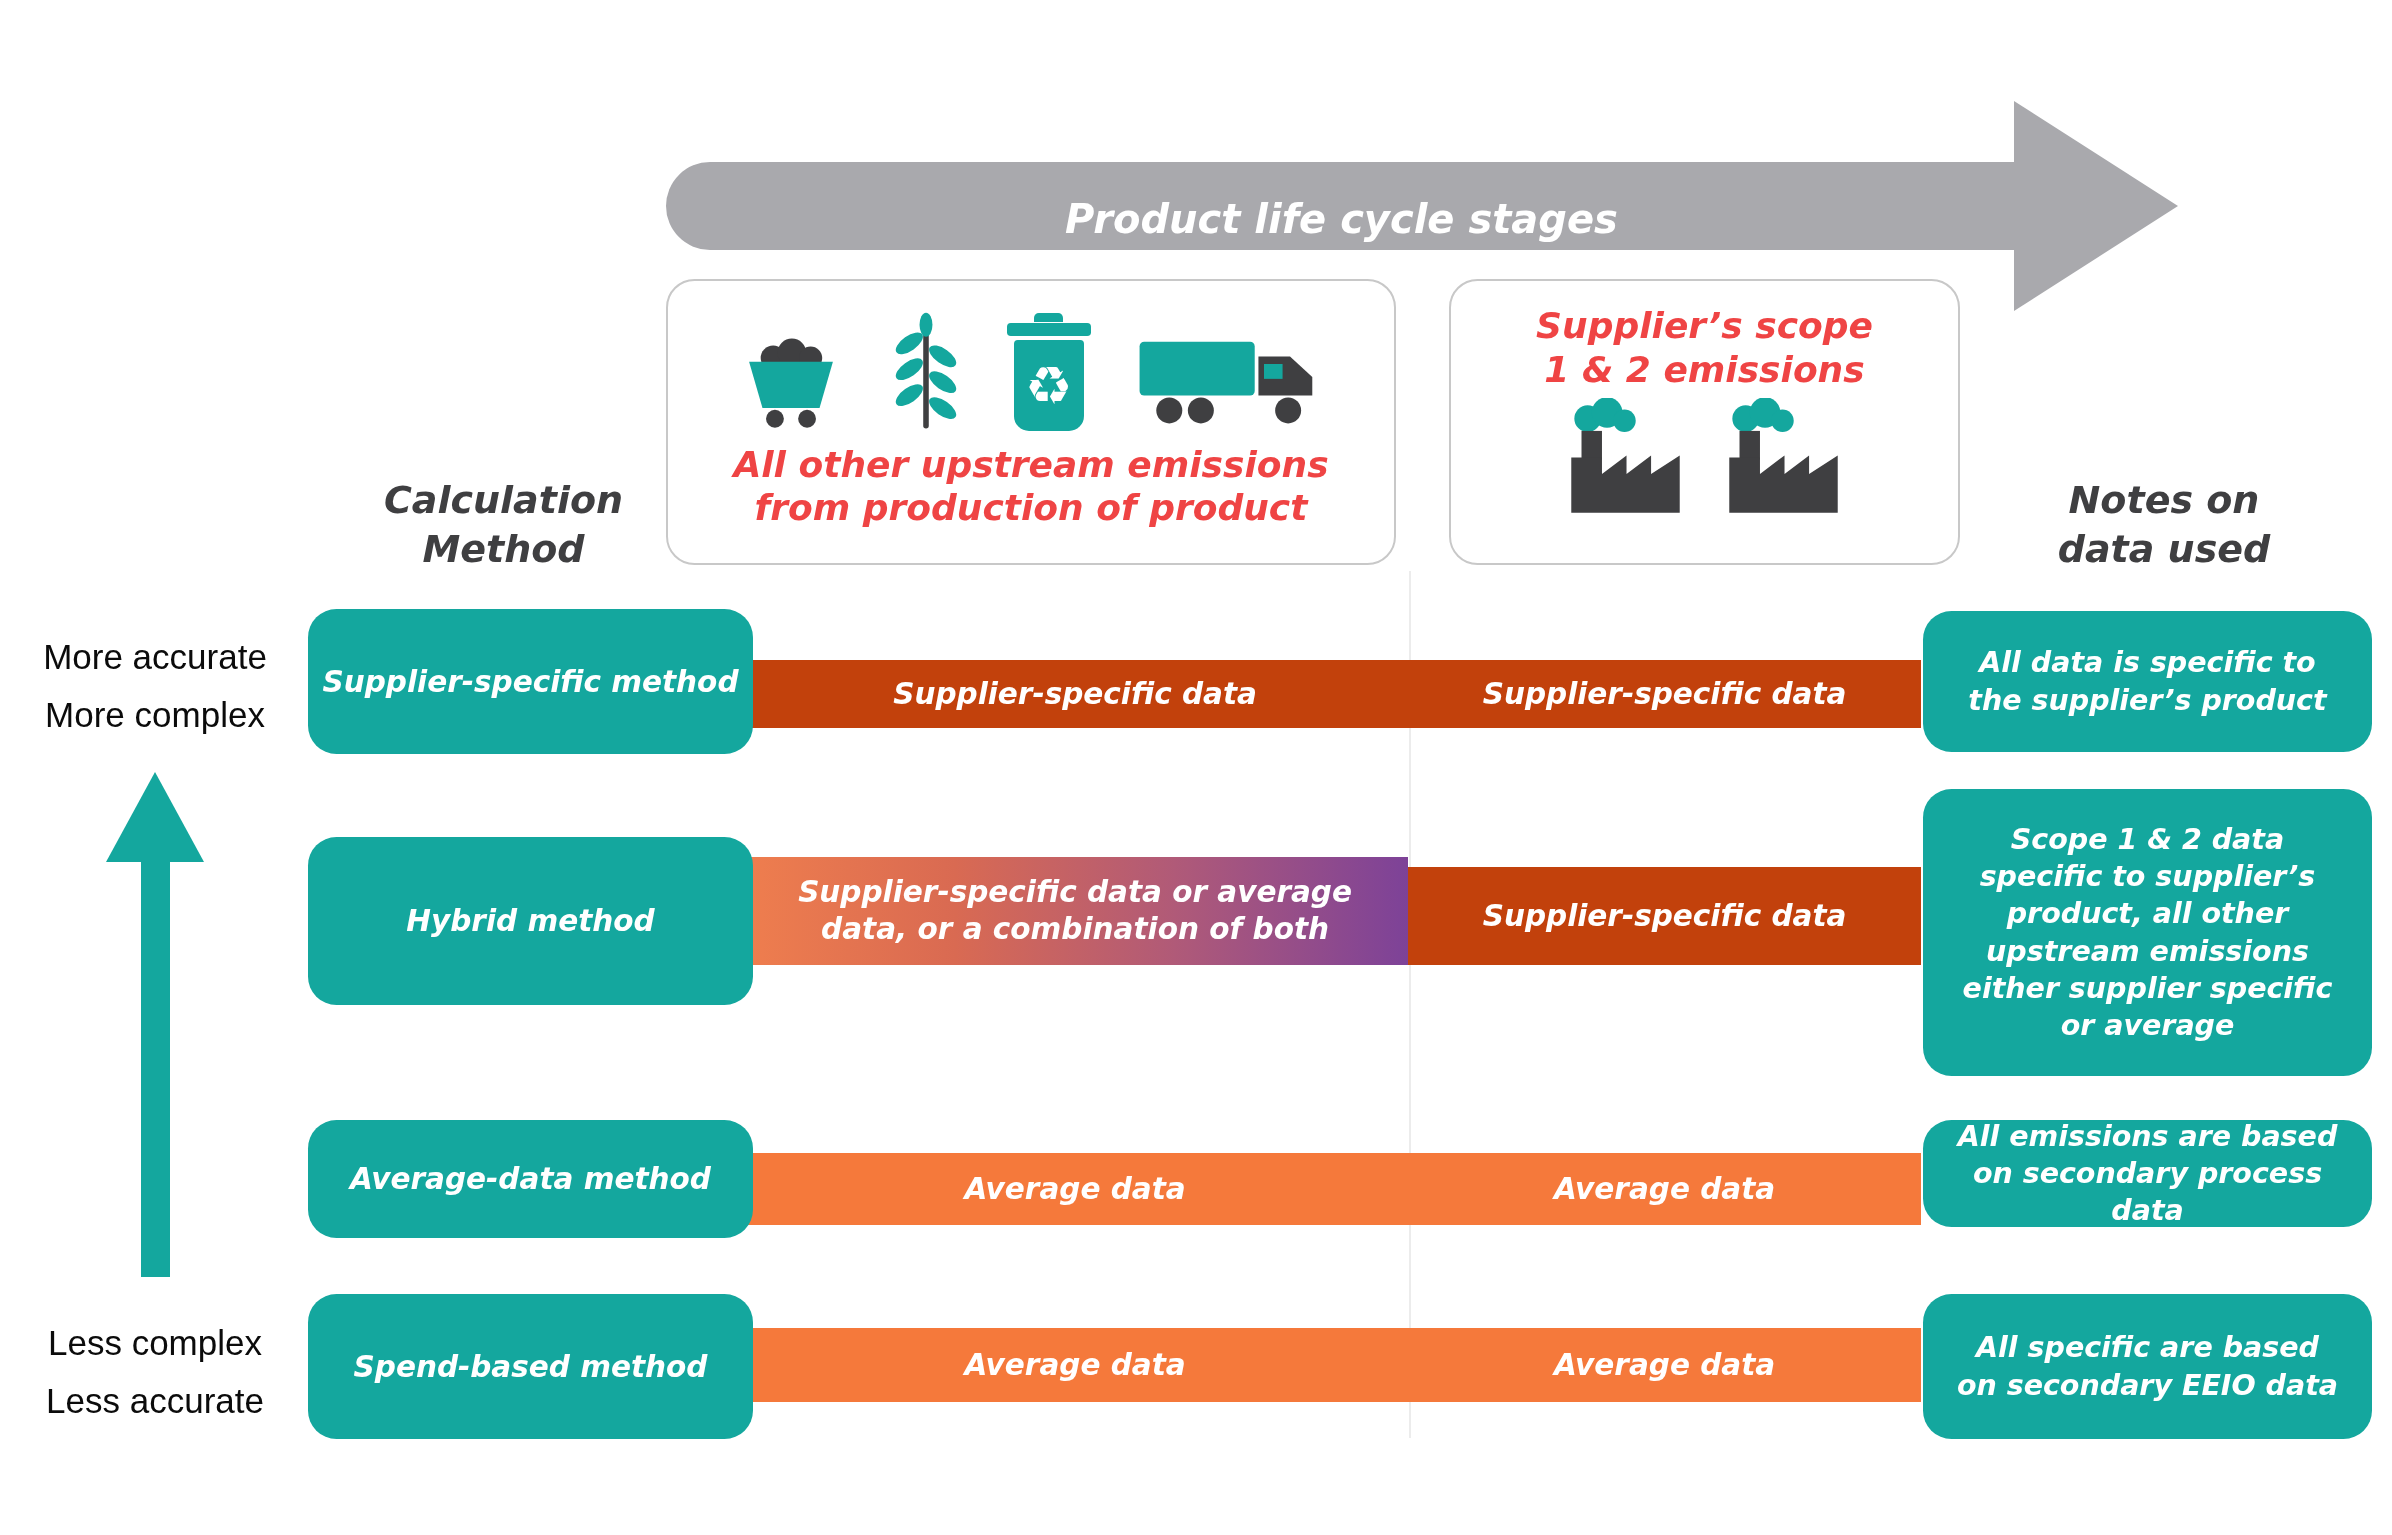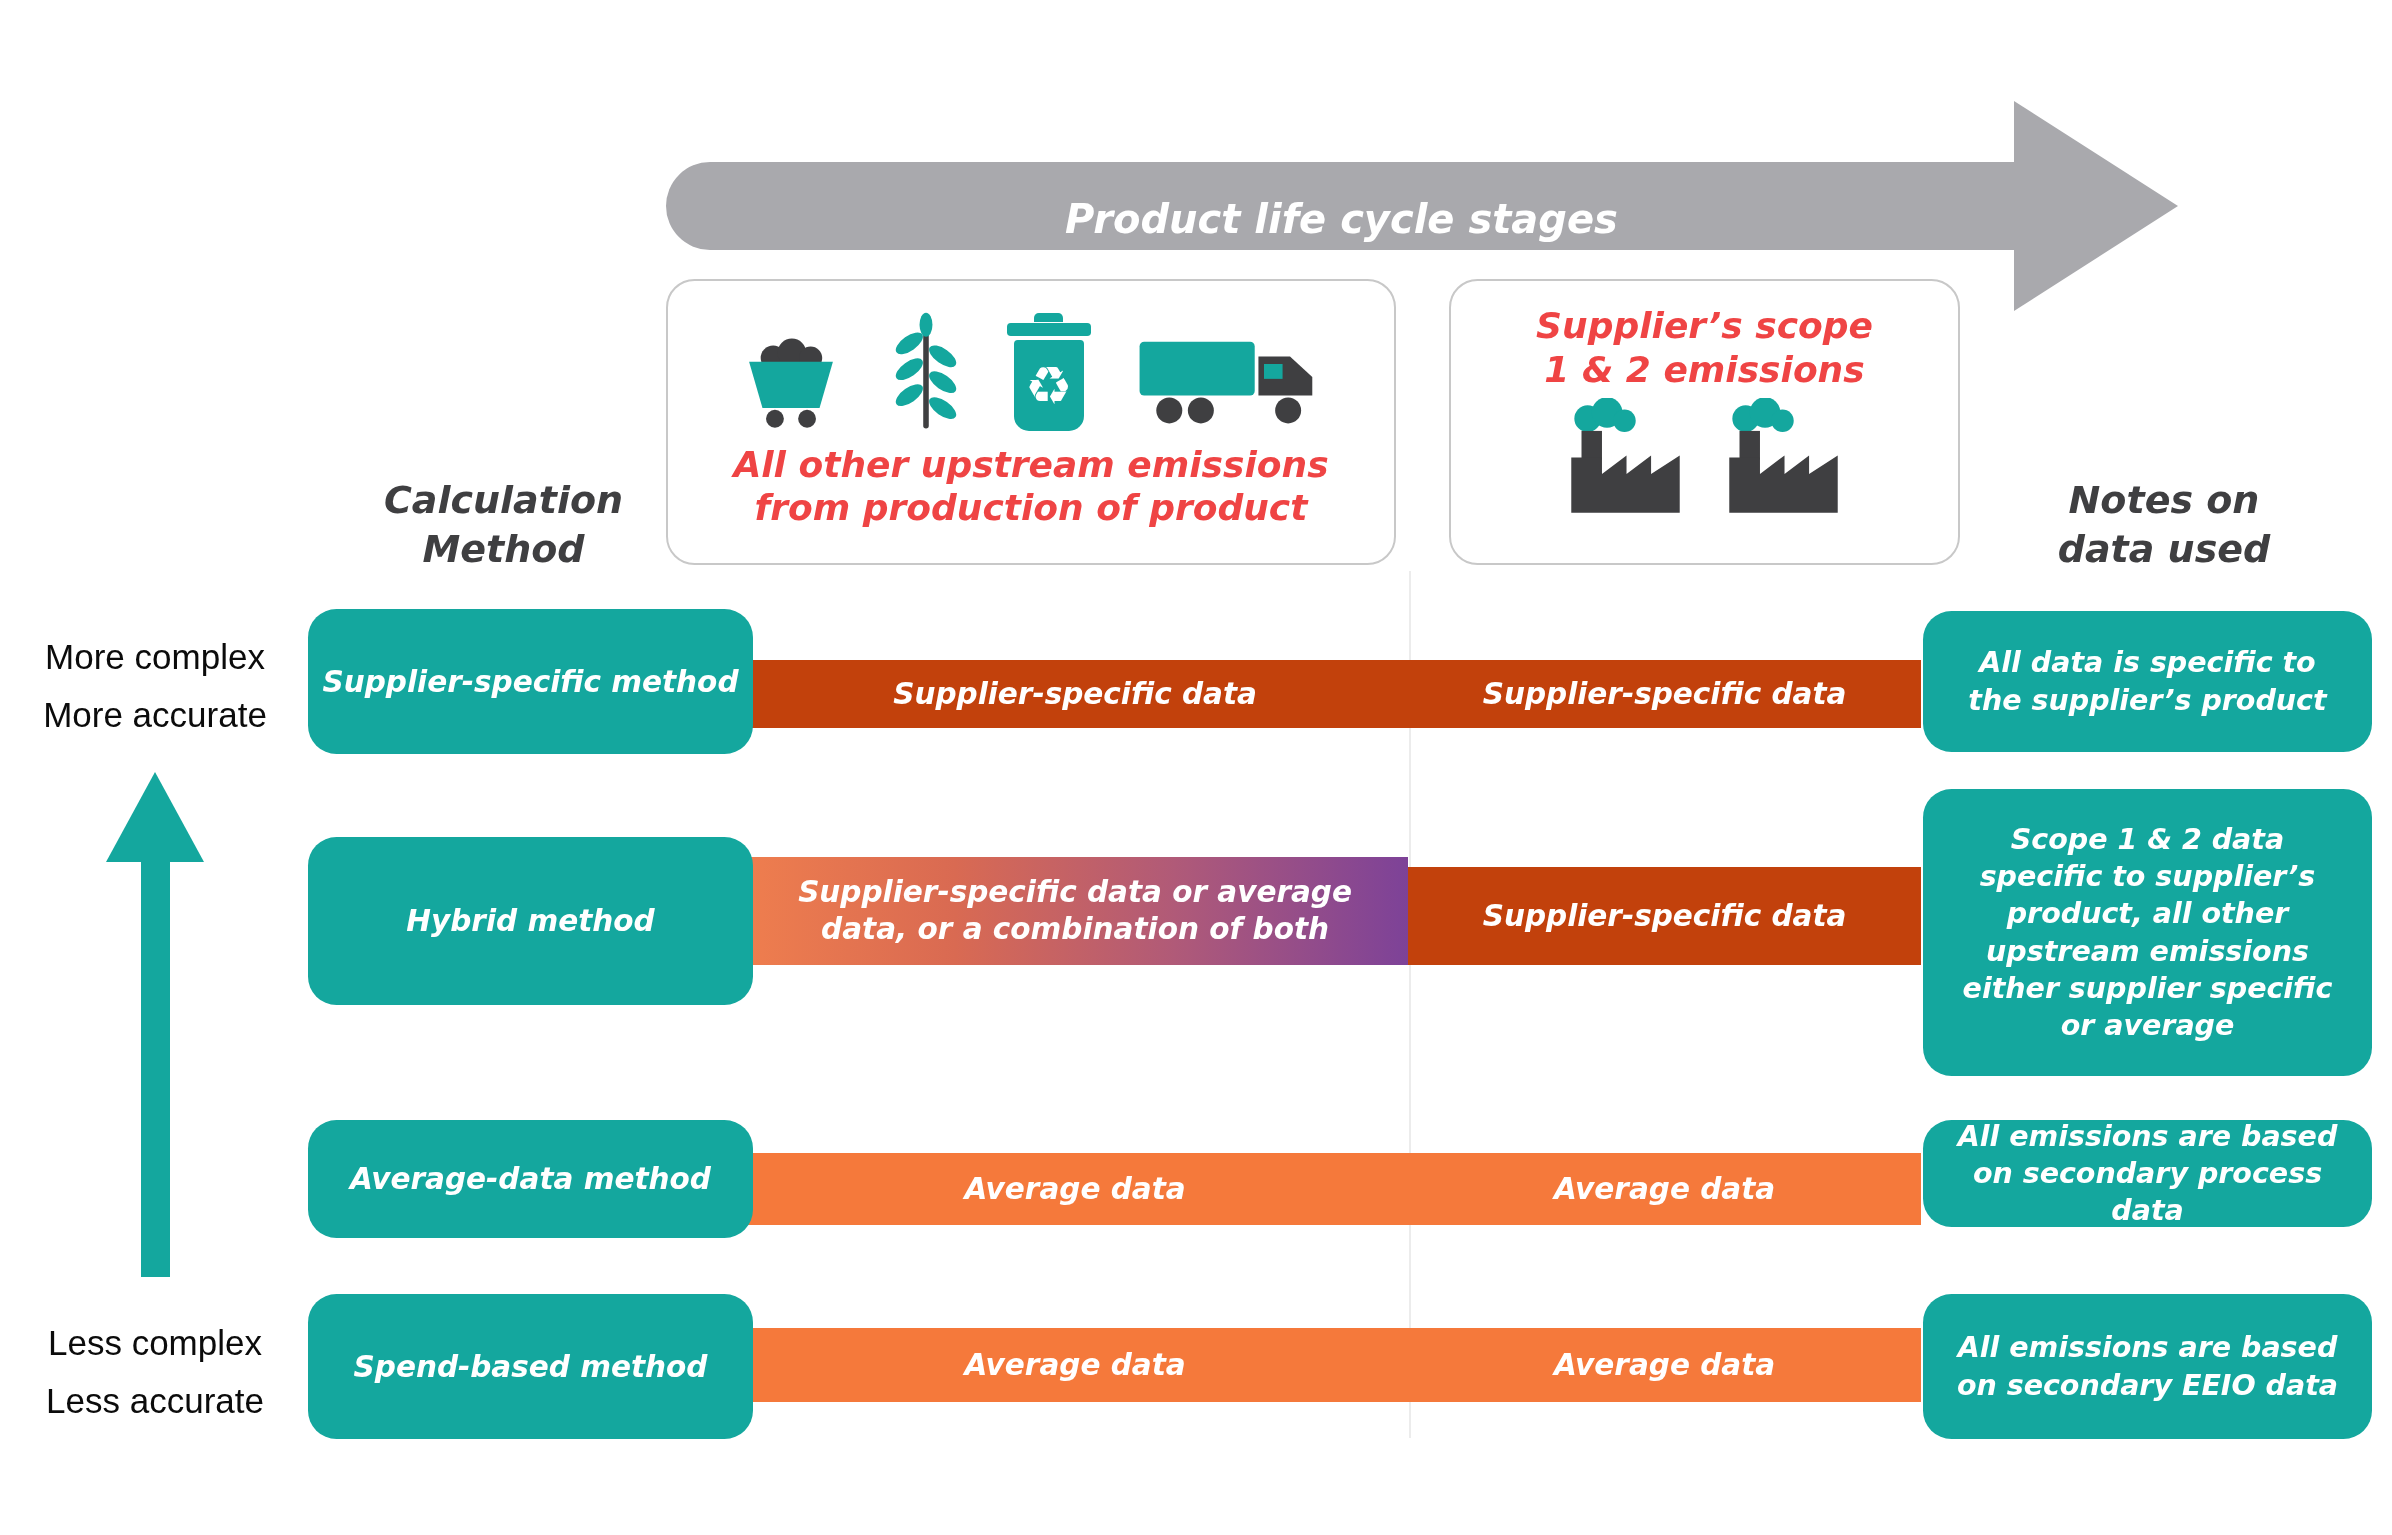--- a/index.html
+++ b/index.html
@@ -167,22 +167,22 @@
   <div class="col-head calc-head">
     <div>Calculation</div>
     <div>Method</div>
   </div>
   <div class="col-head notes-head">
     <div>Notes on</div>
     <div>data used</div>
   </div>
 
   <div class="axis-label axis-top">
+    <div>More accurate</div>
     <div>More complex</div>
-    <div>More accurate</div>
   </div>
   <div class="axis-arrow-head"></div>
   <div class="axis-arrow-shaft"></div>
   <div class="axis-label axis-bottom">
     <div>Less complex</div>
     <div>Less accurate</div>
   </div>
 
   <div class="method-box r1-method">
     <span>Supplier-specific method</span>
@@ -211,16 +211,16 @@
   </div>
   <div class="note-box r3-note">All emissions are based on secondary process data</div>
 
   <div class="method-box r4-method">
     <span>Spend-based method</span>
   </div>
   <div class="bar r4-bar">
     <div class="bar-cell cell-upstream bg-orange">Average data</div>
     <div class="bar-cell cell-scope bg-orange">Average data</div>
   </div>
-  <div class="note-box r4-note">All emissions are based on secondary EEIO data</div>
+  <div class="note-box r4-note">All specific are based on secondary EEIO data</div>
 
 </div>
 
 
 </body></html>

